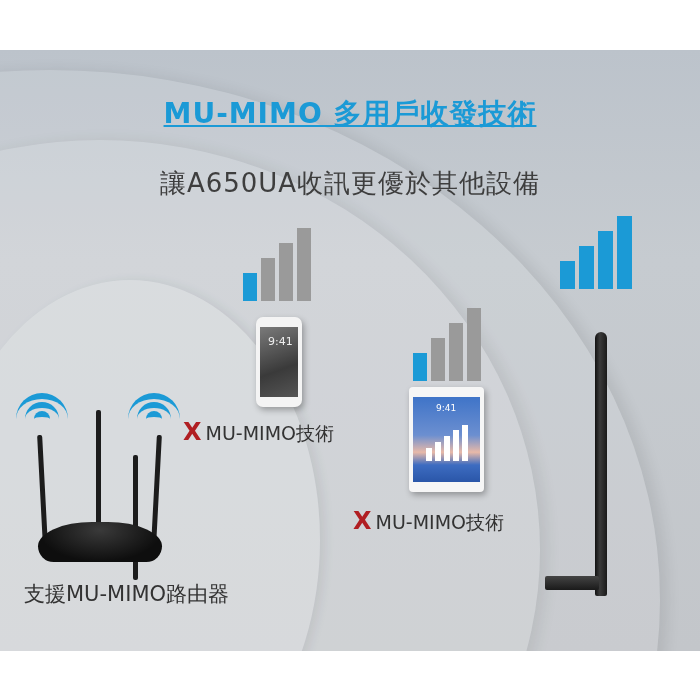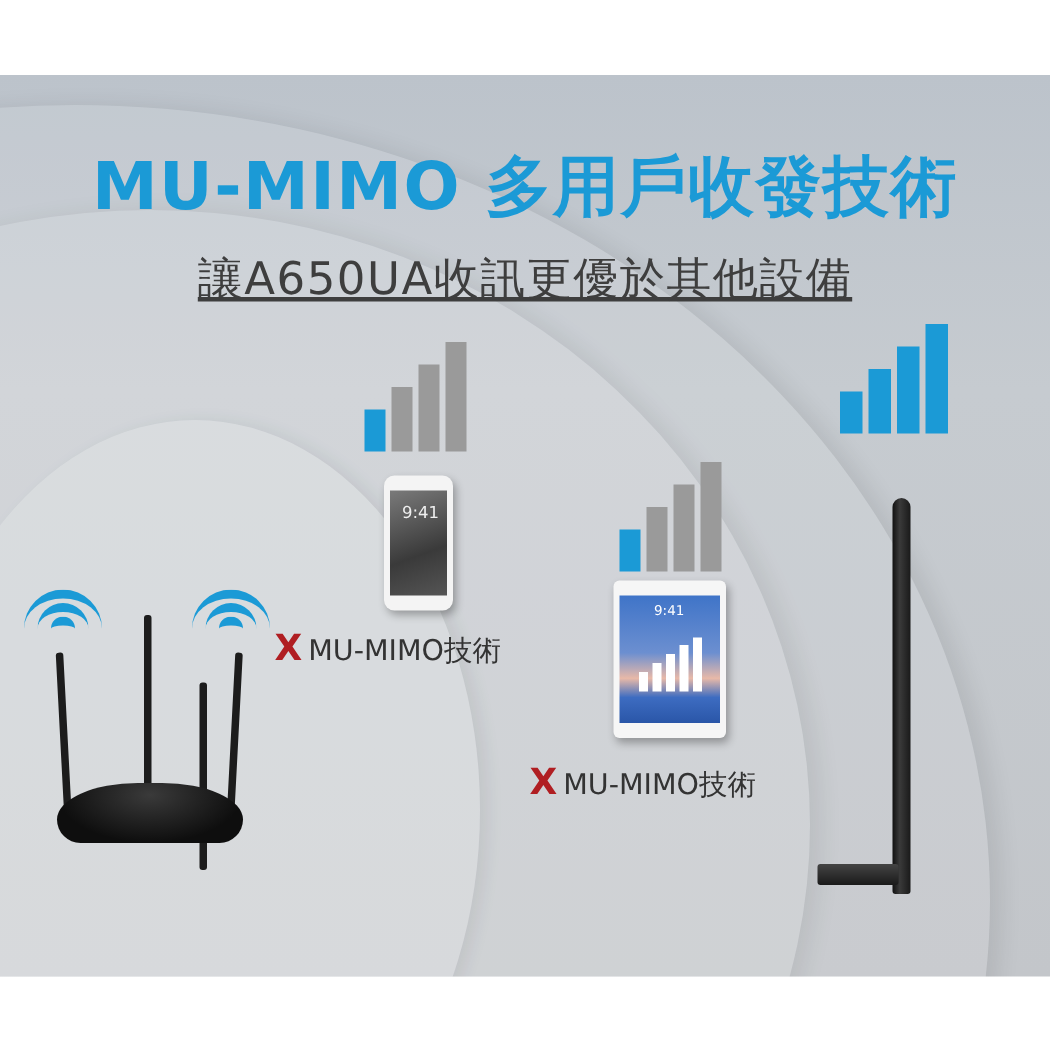--- a/index.html
+++ b/index.html
@@ -1,22 +1,22 @@
 <!DOCTYPE html>
 <html><head>
 <meta charset="utf-8">
 <style>
   html,body{margin:0;padding:0;background:#fff;}
   body{width:700px;height:700px;position:relative;overflow:hidden;font-family:"DejaVu Sans","Liberation Sans",sans-serif;}
   .panel{position:absolute;left:0;top:50px;width:700px;height:601px;overflow:hidden;
     background:linear-gradient(180deg,#bcc3cb 0%,#c6cbd0 35%,#c3c6ca 100%);}
   .arc{position:absolute;border-radius:50%;}
   .title{position:absolute;left:0;width:700px;text-align:center;}
-  .t1{top:45px;font-size:44px;font-weight:bold;color:#1b9ad6;letter-spacing:1px;}
-  .t2{top:116px;font-size:30px;color:#3e3e3e;letter-spacing:1px;text-decoration:underline;}
+  .t1{top:45px;font-size:28px;font-weight:bold;color:#1b9ad6;letter-spacing:1px;text-decoration:underline;}
+  .t2{top:116px;font-size:26px;color:#3e3e3e;letter-spacing:1px;}
   .bars{position:absolute;display:flex;align-items:flex-end;gap:4px;}
   .bars span{display:block;}
   .label{position:absolute;font-size:19px;color:#333;white-space:nowrap;text-align:center;}
   .xmark{color:#b01e22;font-weight:bold;font-size:24px;margin-right:4px;}
   .good{color:#a8141c;font-weight:bold;font-size:21px;}
   .star{color:#a8141c;font-size:26px;margin-right:6px;}
 </style>
 </head>
 <body>
 
@@ -87,13 +87,14 @@
     <div style="position:absolute;left:18px;top:18px;width:16px;height:16px;border-radius:50%;border-top:6px solid #1b9ad6;box-sizing:border-box;"></div>
   </div>
 
   <div style="position:absolute;left:30px;top:360px;width:140px;height:160px;">
     <div style="position:absolute;left:10px;top:25px;width:5px;height:110px;background:#1c1c1c;transform:rotate(-3deg);border-radius:2px;"></div>
     <div style="position:absolute;left:66px;top:0px;width:5px;height:130px;background:#1c1c1c;border-radius:2px;"></div>
     <div style="position:absolute;left:103px;top:45px;width:5px;height:125px;background:#1c1c1c;border-radius:2px;"></div>
     <div style="position:absolute;left:124px;top:25px;width:5px;height:110px;background:#1c1c1c;transform:rotate(3deg);border-radius:2px;"></div>
     <div style="position:absolute;left:8px;top:112px;width:124px;height:40px;background:radial-gradient(ellipse at 50% 20%,#3a3a3a,#0e0e0e 70%);border-radius:50% 50% 18px 18px / 70% 70% 18px 18px;"></div>
   </div>
+  <div class="label" style="left:24px;top:530px;font-size:21px;">支援MU-MIMO路由器</div>
 </div>
 
 </body></html>

